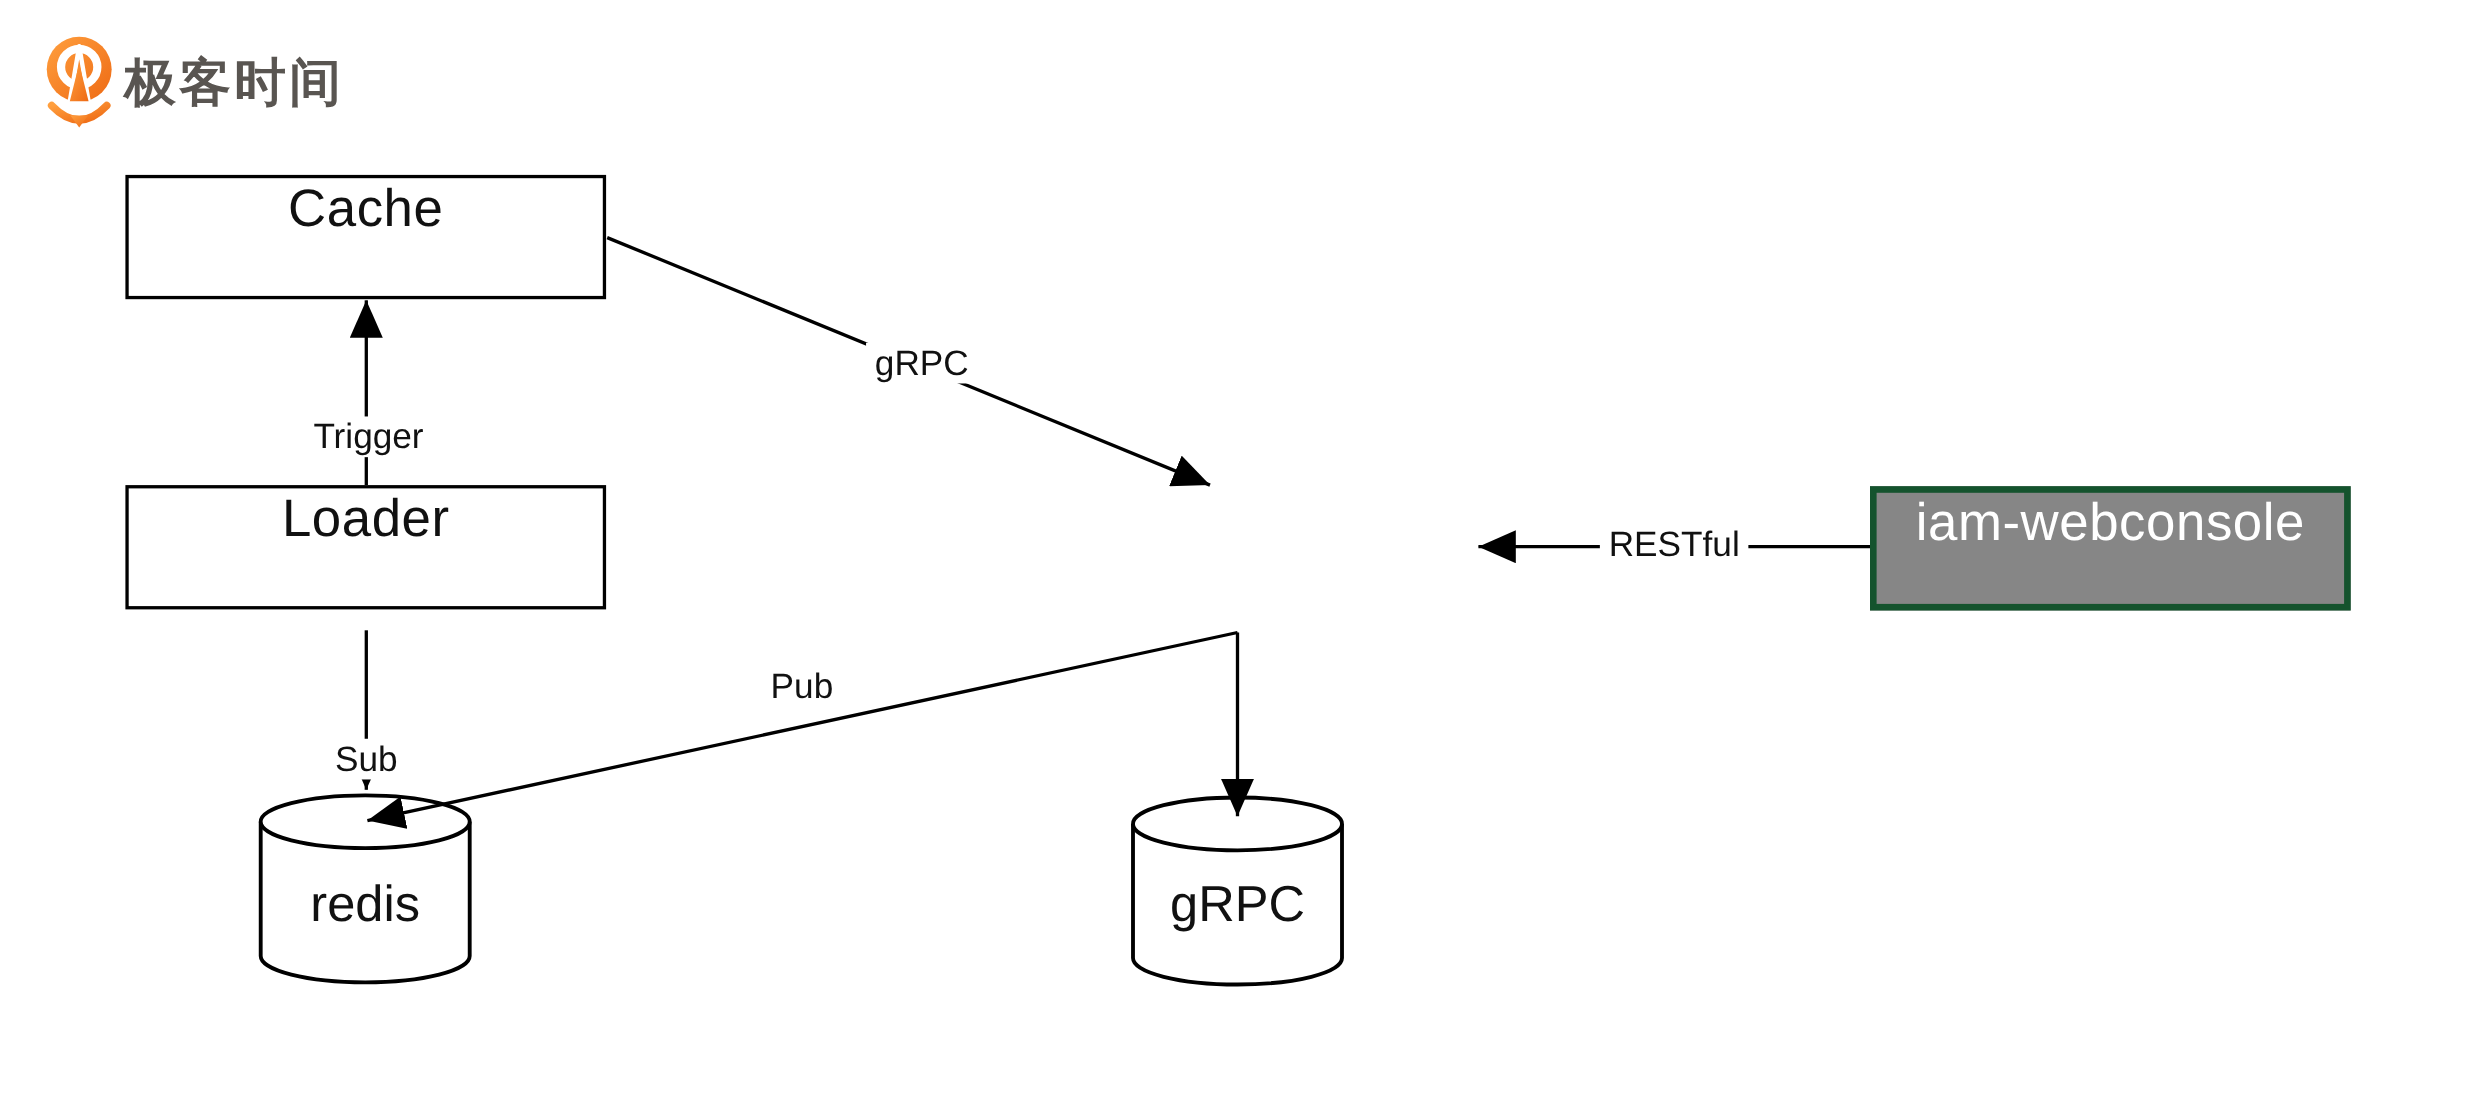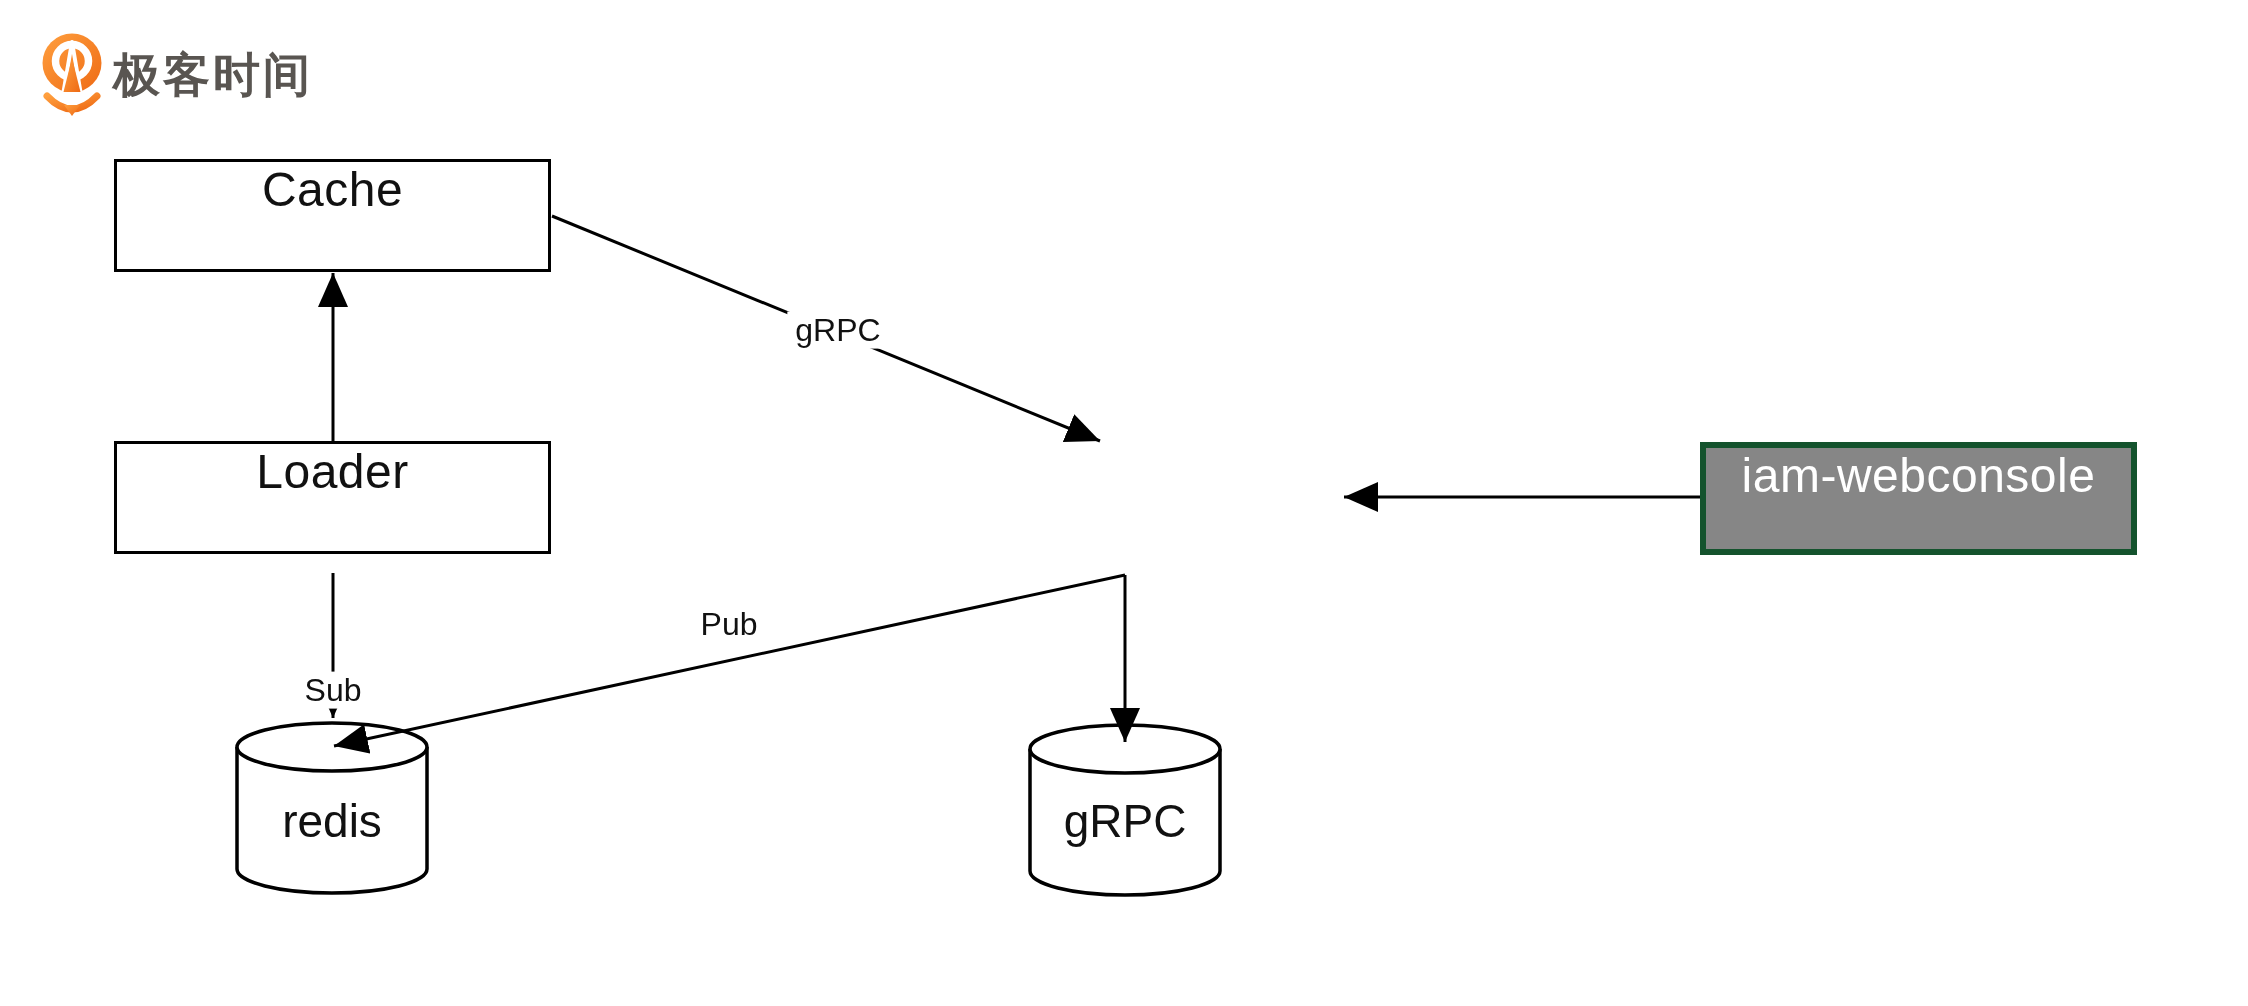--- a/index.html
+++ b/index.html
@@ -108,17 +108,19 @@
   <div class="node" id="node-loader">
     <span>Loader</span>
   </div>
   <div class="node gray" id="node-webconsole">
     <span>iam-webconsole</span>
   </div>
 
   <div class="cyl-label" id="label-redis">redis</div>
   <div class="cyl-label" id="label-mysql">gRPC</div>
 
+  <div class="edge-label" id="label-trigger">Trigger</div>
   <div class="edge-label" id="label-grpc">gRPC</div>
+  <div class="edge-label" id="label-restful">RESTful</div>
   <div class="edge-label" id="label-sub">Sub</div>
   <div class="edge-label" id="label-pub">Pub</div>
 
 </div>
 
 </body></html>

